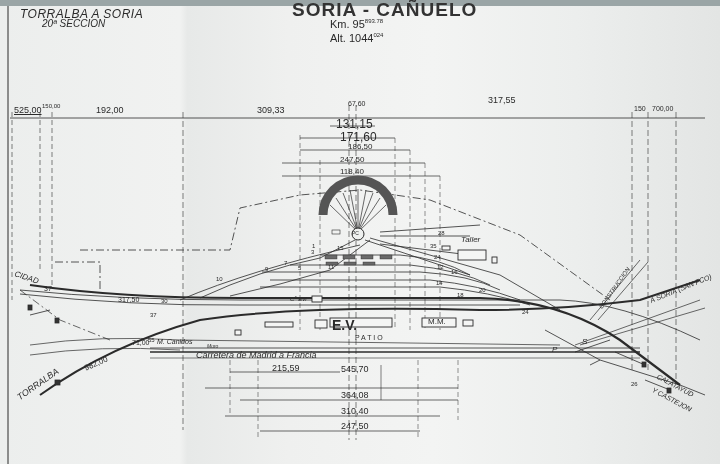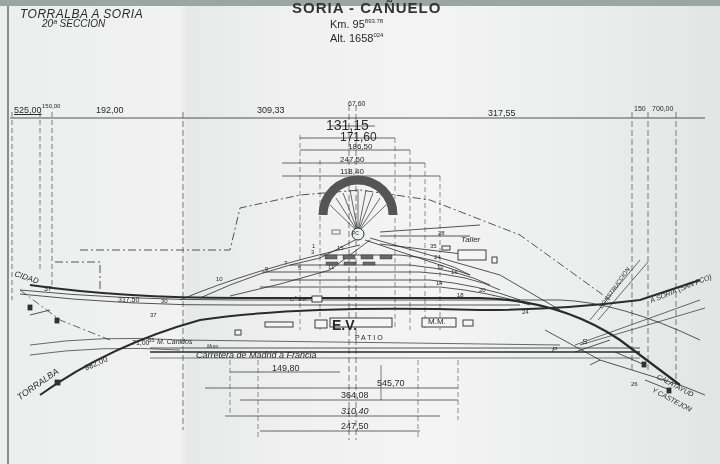--- a/index.html
+++ b/index.html
@@ -143,43 +143,43 @@
         <line x1="30" y1="315" x2="50" y2="310"></line>
           <rect x="28" y="305" width="4" height="5" fill="#333"></rect>
         <rect x="55" y="318" width="4" height="5" fill="#333"></rect>
         <rect x="55" y="380" width="5" height="5" fill="#333"></rect>
       </g>
     </g>
   </svg>
 
   <div class="lbl it" style="left:20px;top:8px;font-size:12px;letter-spacing:0.5px;">TORRALBA A SORIA</div>
   <div class="lbl it" style="left:42px;top:19px;font-size:10px;">20ª SECCION</div>
-  <div class="lbl" style="left:292px;top:0px;font-size:15px;font-weight:bold;letter-spacing:1px;color:#333;">SORIA - CAÑUELO</div>
+  <div class="lbl" style="left:292px;top:0px;font-size:19px;font-weight:bold;letter-spacing:1px;color:#333;">SORIA - CAÑUELO</div>
   <div class="lbl" style="left:330px;top:18px;font-size:11px;"><span>Km. 95</span><sup class="sm">893.78</sup></div>
-  <div class="lbl" style="left:330px;top:32px;font-size:11px;"><span>Alt. 1658</span><sup class="sm">024</sup></div>
+  <div class="lbl" style="left:330px;top:32px;font-size:11px;"><span>Alt. 1044</span><sup class="sm">024</sup></div>
 
   <div class="lbl dim" style="left:14px;top:106px;text-decoration:underline;">525,00</div>
   <div class="lbl sm" style="left:42px;top:103px;">150,00</div>
   <div class="lbl dim" style="left:96px;top:106px;">192,00</div>
   <div class="lbl dim" style="left:257px;top:106px;">309,33</div>
   <div class="lbl sm" style="left:348px;top:100px;font-size:7px;">67,60</div>
-  <div class="lbl dim" style="left:488px;top:109px;text-align:right;">317,55</div>
+  <div class="lbl dim" style="left:488px;top:96px;text-align:right;">317,55</div>
   <div class="lbl sm" style="left:634px;top:105px;font-size:7px;">150</div>
   <div class="lbl sm" style="left:652px;top:105px;font-size:7px;">700,00</div>
 
-  <div class="lbl sm" style="left:326px;top:118px;font-size:14px;">131,15</div>
+  <div class="lbl sm" style="left:336px;top:118px;font-size:12px;">131,15</div>
   <div class="lbl sm" style="left:340px;top:131px;font-size:12px;">171,60</div>
   <div class="lbl sm" style="left:340px;top:143px;font-size:8px;margin-left:8px;">186,50</div>
   <div class="lbl sm" style="left:340px;top:156px;font-size:8px;">247,50</div>
   <div class="lbl sm" style="left:340px;top:168px;font-size:8px;">118,40</div>
 
-  <div class="lbl dim" style="left:272px;top:364px;">149,80</div>
-  <div class="lbl dim" style="left:341px;top:379px;margin-left:36px;">545,70</div>
+  <div class="lbl dim" style="left:272px;top:364px;">215,59</div>
+  <div class="lbl dim" style="left:341px;top:365px;">545,70</div>
   <div class="lbl dim" style="left:341px;top:391px;">364,08</div>
-  <div class="lbl dim" style="left:341px;top:407px;font-style:italic;">310,40</div>
+  <div class="lbl dim" style="left:341px;top:407px;">310,40</div>
   <div class="lbl dim" style="left:341px;top:422px;">247,50</div>
 
   <div class="lbl it" style="left:14px;top:274px;font-size:8px;transform:rotate(18deg);">CIDAD</div>
   <div class="lbl" style="left:44px;top:285px;font-size:7px;">37</div>
   <div class="lbl it" style="left:14px;top:380px;font-size:9px;transform:rotate(-35deg);">TORRALBA</div>
   <div class="lbl it" style="left:648px;top:285px;font-size:7px;transform:rotate(-22deg);">A SORIA (SAN FCO)</div>
   <div class="lbl it" style="left:655px;top:382px;font-size:7px;transform:rotate(28deg);">CALATAYUD</div>
   <div class="lbl it" style="left:650px;top:396px;font-size:7px;transform:rotate(28deg);">Y CASTEJON</div>
   <div class="lbl it" style="left:590px;top:285px;font-size:6px;transform:rotate(-55deg);">CONSTRUCCION</div>
 

